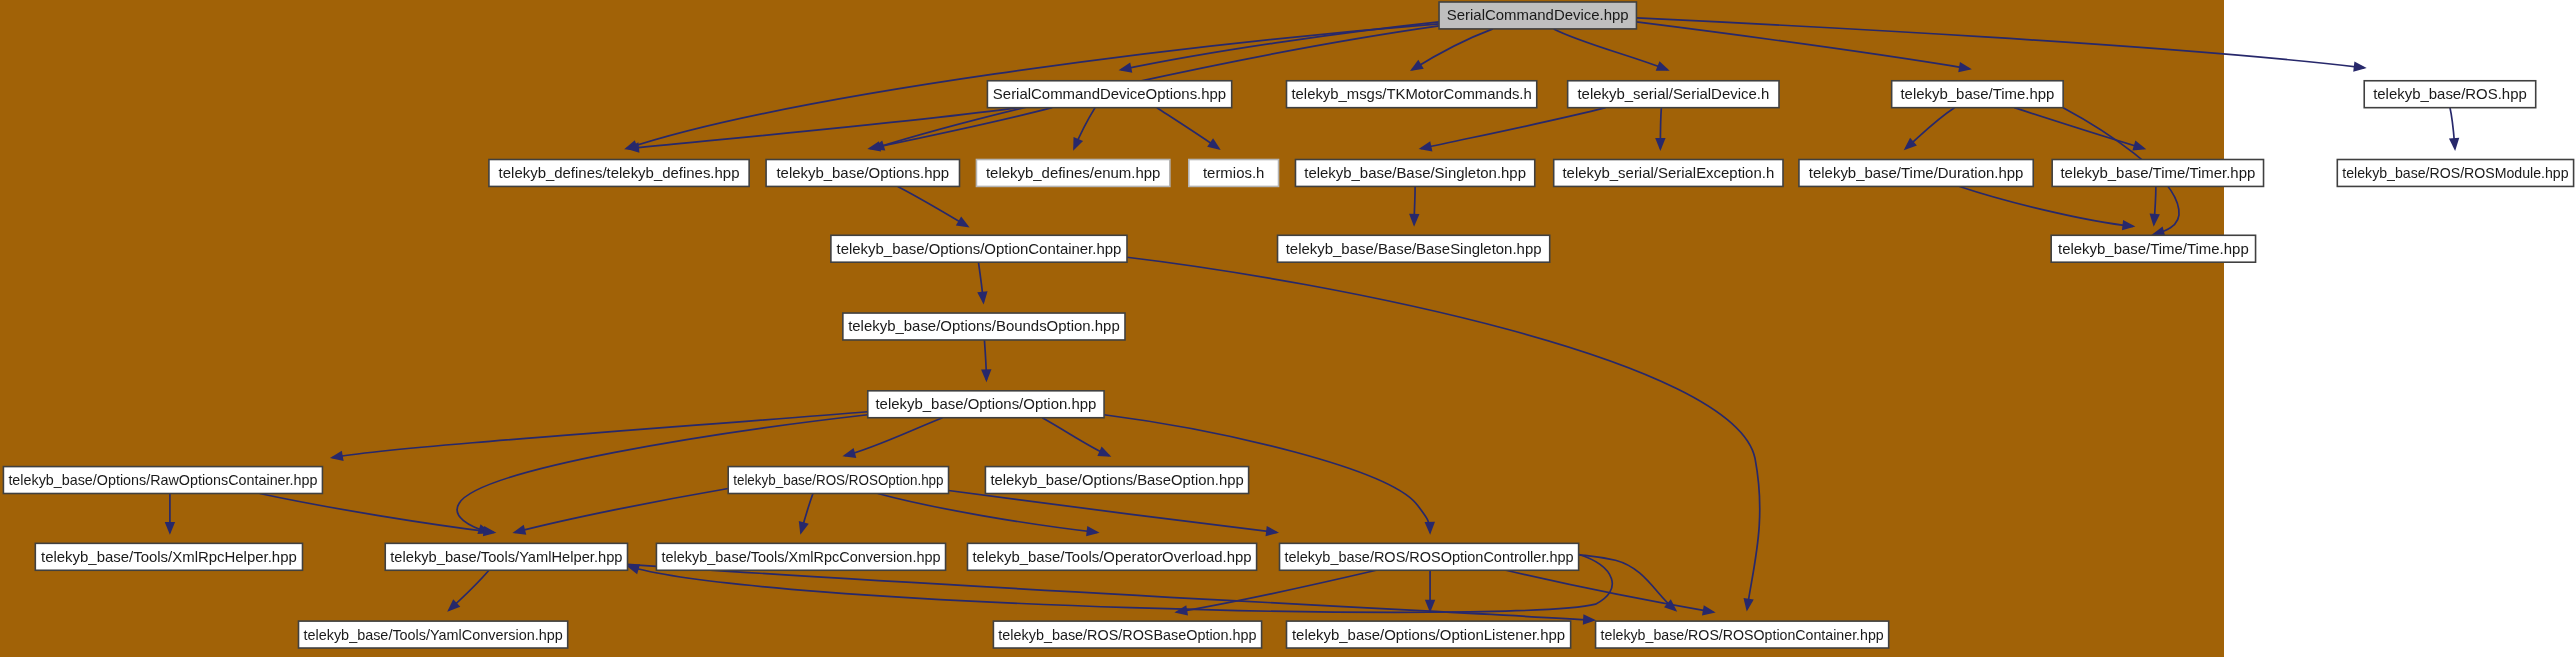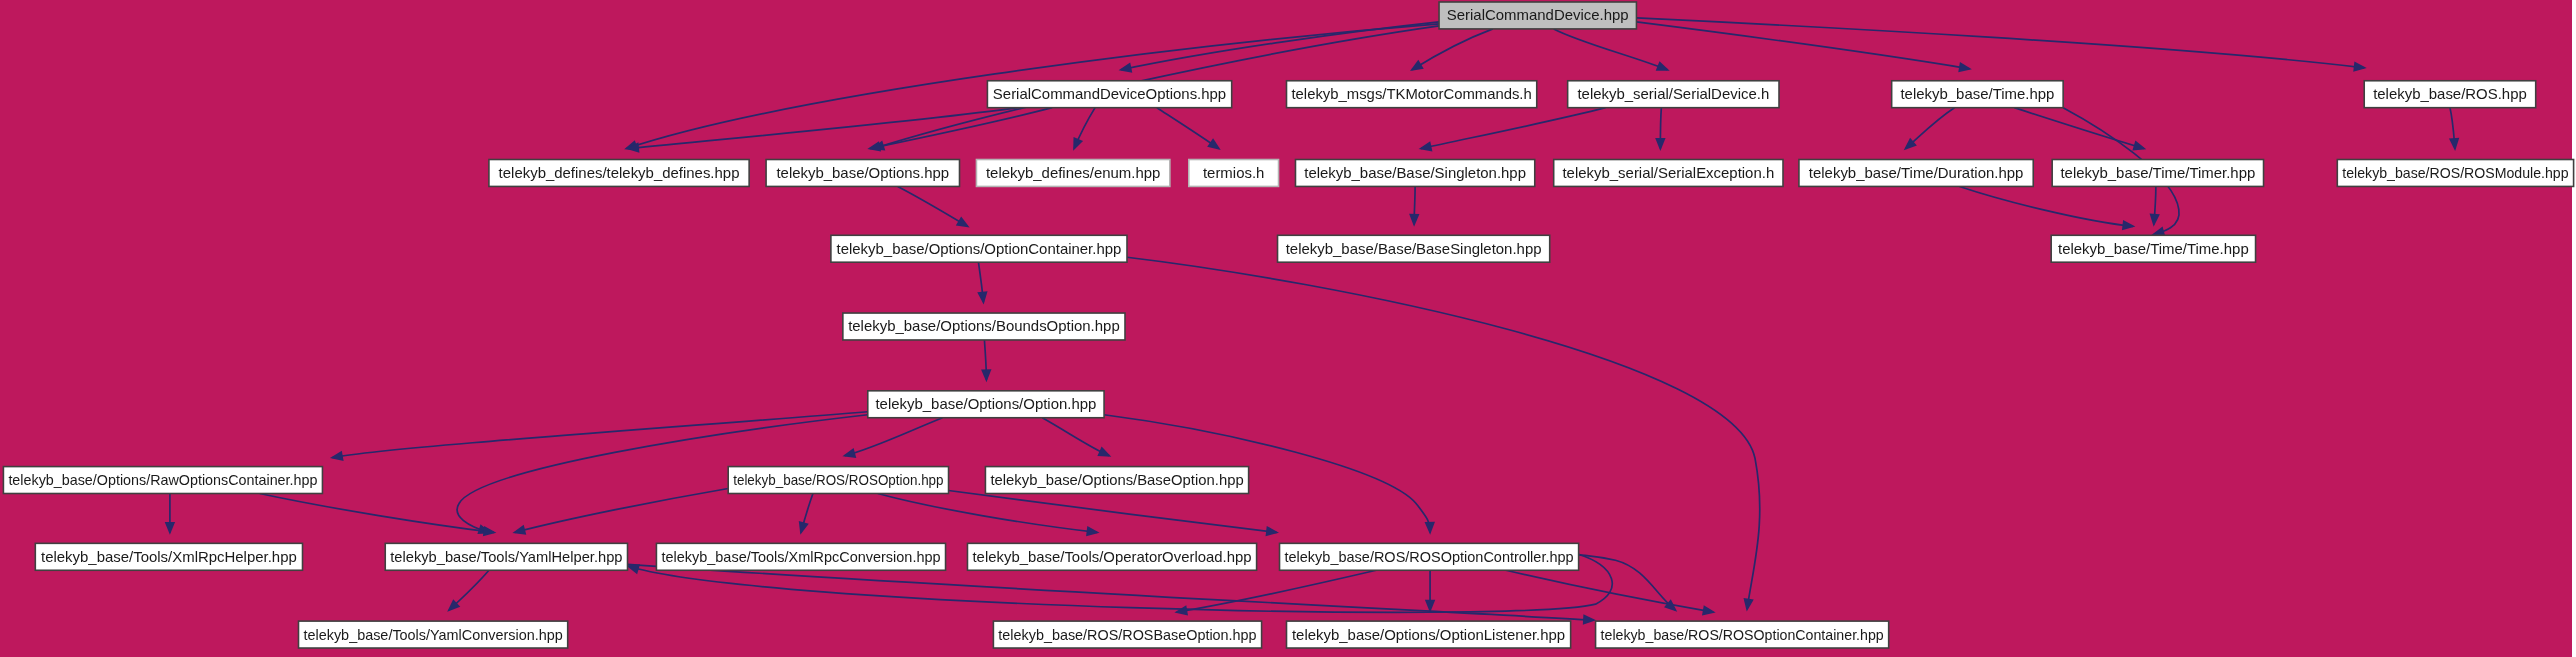--- a/index.html
+++ b/index.html
@@ -2,23 +2,23 @@
 <html><head>
 <meta charset="utf-8">
 <style>
   html, body {
     margin: 0;
     padding: 0;
     background: #ffffff;
   }
   #graph-root {
     position: relative;
-    width: 2572px;
+    width: 2224px;
     height: 657px;
-    background: #be185d;
+    background: #a16207;
     font-family: "Liberation Sans", sans-serif;
   }
   svg#graph-svg {
     position: absolute;
     top: 0; left: 0;
     width: 2576px;
     height: 657px;
     display: block;
   }
   .node-rect {

